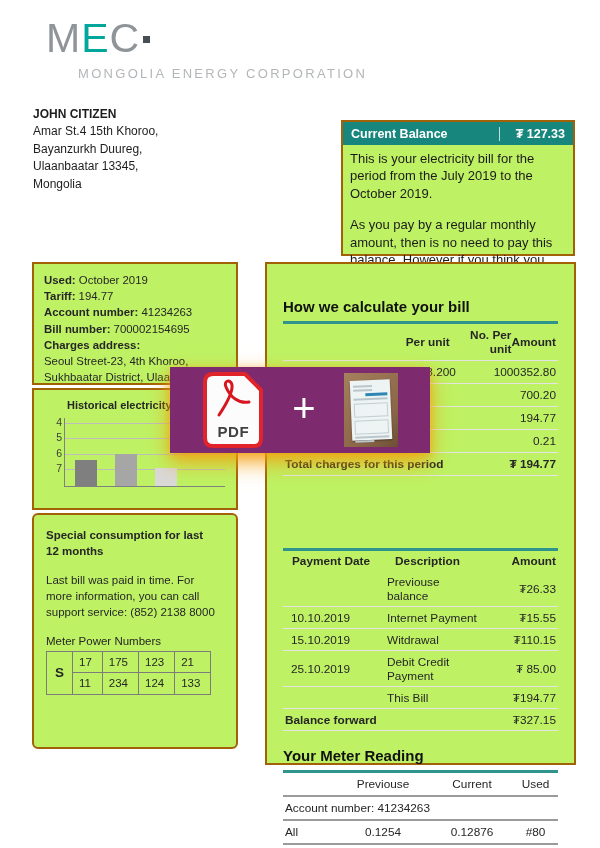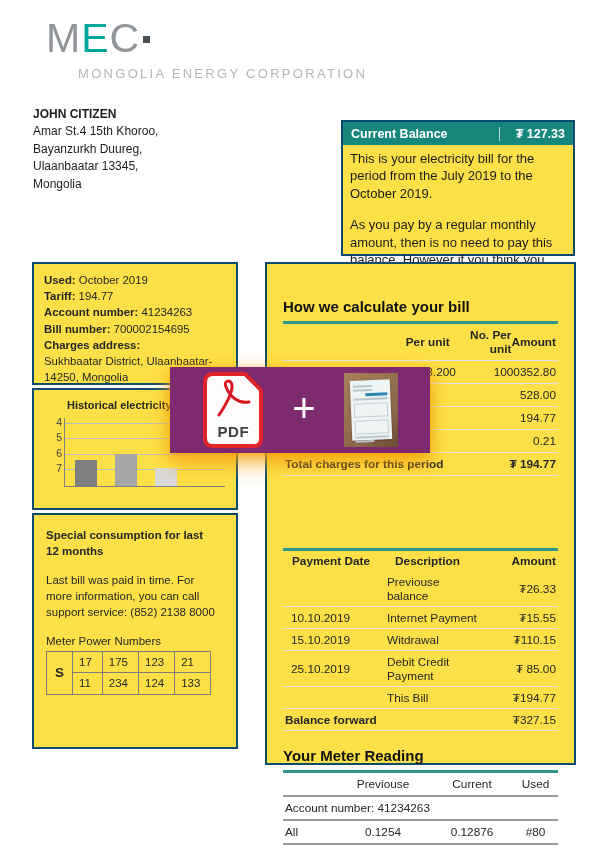--- a/index.html
+++ b/index.html
@@ -11,35 +11,35 @@
   .logo-main{font-size:41px;line-height:1;letter-spacing:1px;color:#8f9499;font-weight:400;display:flex;align-items:center;}
   .logo-e{color:#00a59b;}
   .logo-dot{display:inline-block;width:7px;height:7px;background:#474f54;margin-left:3px;margin-top:2px;}
   .logo-sub{margin:7px 0 0 32px;font-size:13px;letter-spacing:2.3px;color:#b3b6b8;}
 
   
   .recipient{position:absolute;left:33px;top:106px;font-size:12px;line-height:1.45;color:#1d1d1d;}
   .recipient .name{font-weight:bold;}
 
   
-  .tealbox{position:absolute;border:2px solid #0c4a6e;background:#fde047;box-sizing:border-box;}
+  .tealbox{position:absolute;border:2px solid #a16207;background:#bef264;box-sizing:border-box;}
 
   
   .cb{left:341px;top:120px;width:234px;height:136px;}
   .cb-header{display:flex;align-items:center;background:#17867c;color:#fff;font-weight:bold;
              font-size:12.5px;height:23px;padding:0 8px;}
   .cb-header .amt{margin-left:auto;border-left:1px solid #bfe0dc;padding-left:16px;}
   .cb-body{padding:5px 7px 0 7px;font-size:13px;line-height:1.34;color:#1b1b1b;}
   .cb-body p{margin:0 0 14px 0;}
 
   
   .box1{left:32px;top:262px;width:206px;height:123px;padding:8px 10px;font-size:11.4px;line-height:1.42;}
   .box1 .lbl{font-weight:bold;}
   .box2{left:32px;top:388px;width:206px;height:122px;}
-  .box3{left:32px;top:513px;width:206px;height:236px;padding:12px 12px;font-size:11.5px;line-height:1.42;}
+  .box3{left:32px;top:513px;width:206px;height:236px;padding:12px 12px;font-size:11.5px;line-height:1.42;border-radius:6px;}
 
   
   .chart-title{position:absolute;left:33px;top:9px;font-size:11px;font-weight:bold;white-space:nowrap;}
   .plot{position:absolute;left:30px;top:28px;width:160px;height:68px;
         border-left:1px solid #808080;border-bottom:1px solid #808080;}
   .gline{position:absolute;left:0;right:0;height:1px;background:#bdbdbd;}
   .gtick{position:absolute;left:-15px;width:12px;text-align:right;font-size:10.5px;color:#3c3c3c;}
   .bar{position:absolute;bottom:0;width:22px;}
 
   
@@ -129,20 +129,21 @@
       <p>As you pay by a regular monthly amount, then is no need to pay this balance. However if you think you are paying too much or too little or your bill is wrong please take a minute reading and give us a call on (852) 2138 8000</p>
     </div>
   </div>
 
   <div class="tealbox box1">
     <div><span class="lbl">Used:</span><span> October 2019</span></div>
     <div><span class="lbl">Tariff:</span><span> 194.77</span></div>
     <div><span class="lbl">Account number:</span><span> 41234263</span></div>
     <div><span class="lbl">Bill number:</span><span> 700002154695</span></div>
     <div class="lbl">Charges address:</div>
+    <div>Seoul Street-23, 4th Khoroo,</div>
     <div>Sukhbaatar District, Ulaanbaatar-</div>
     <div>14250, Mongolia</div>
   </div>
 
   <div class="tealbox box2">
     <div class="chart-title">Historical electricity usage</div>
     <div class="plot">
       <div class="gline" style="top:5px"></div>
       <div class="gline" style="top:20px"></div>
       <div class="gline" style="top:36px"></div>
@@ -193,21 +194,21 @@
     <div class="trow crow">
       <div class="c0"></div>
         <div class="c1">18.200</div>
       <div class="c2">1000</div>
         <div class="c3">352.80</div>
     </div>
     <div class="trow crow">
       <div class="c0">Billing Charges</div>
         <div class="c1"></div>
       <div class="c2"></div>
-        <div class="c3">528.00</div>
+        <div class="c3">700.20</div>
     </div>
     <div class="trow crow">
       <div class="c0">Usage</div>
         <div class="c1"></div>
       <div class="c2"></div>
         <div class="c3">194.77</div>
     </div>
     <div class="trow crow">
       <div class="c0"></div>
         <div class="c1"></div>

